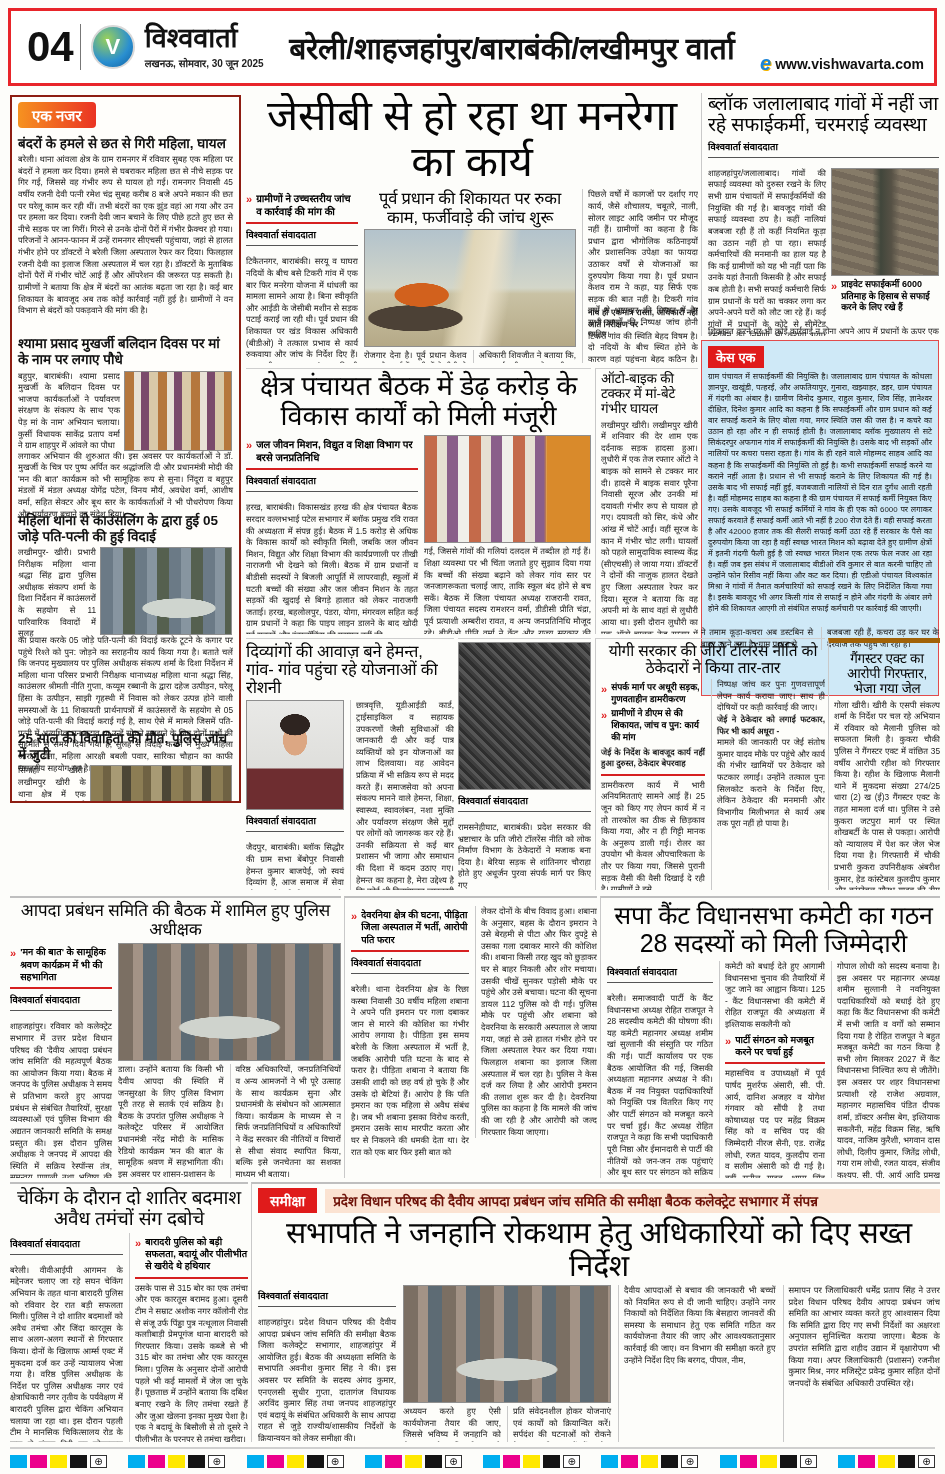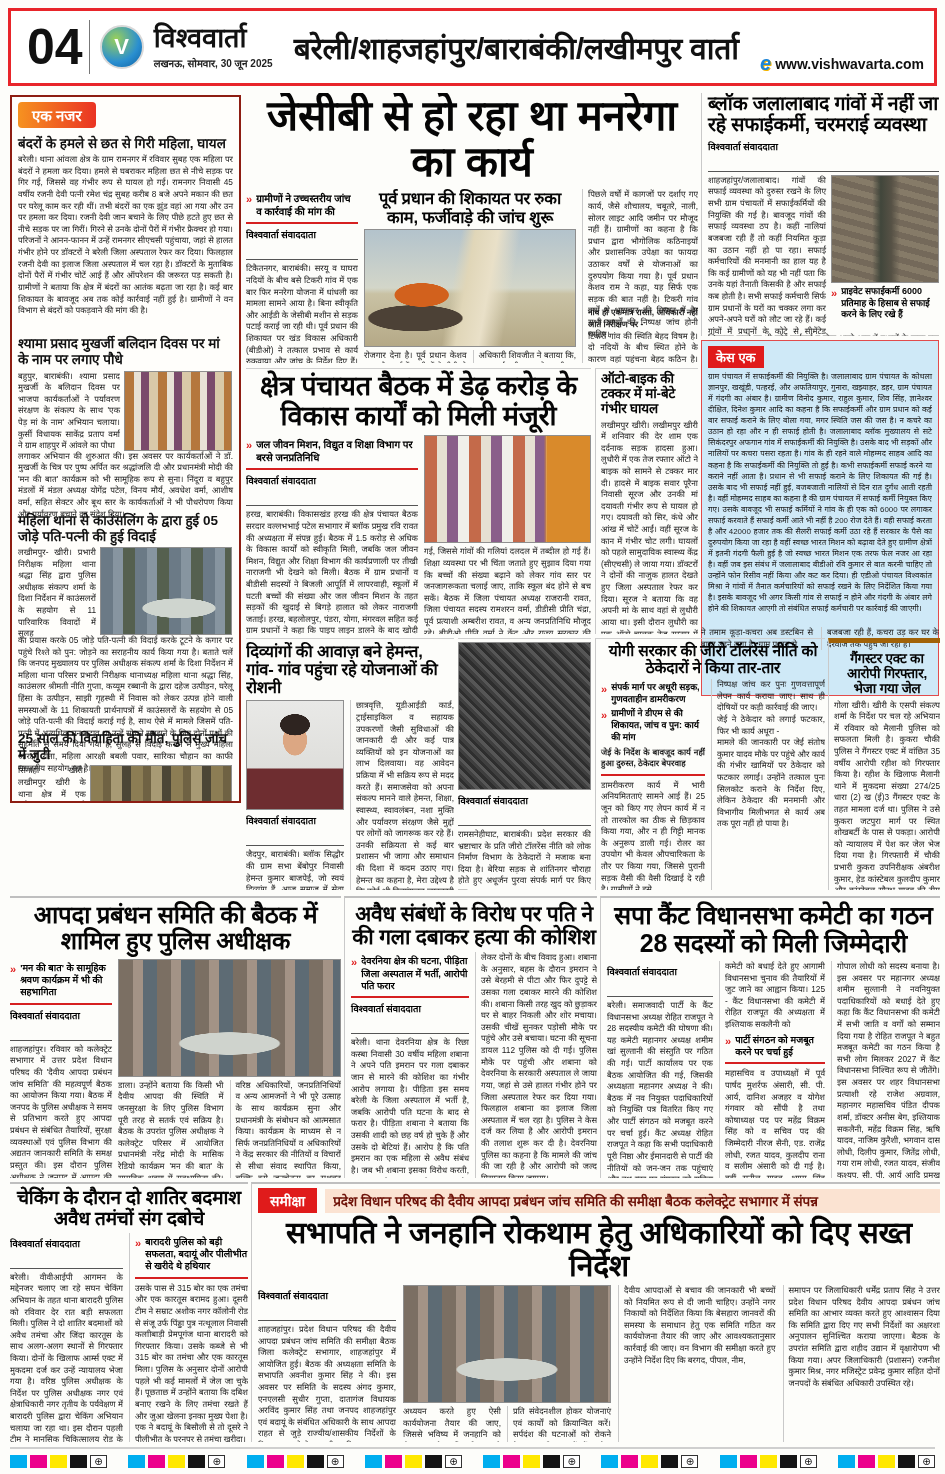--- a/index.html
+++ b/index.html
@@ -1,30 +1,30 @@
 <!DOCTYPE html>
 <html><head>
 <meta charset="utf-8">
 <style>
 *{margin:0;padding:0;box-sizing:border-box}
 html,body{width:945px;background:#e9e7e2}
 body{height:1474px;position:relative;font-family:"Liberation Sans","DejaVu Sans",sans-serif;color:#111}
 .page{position:absolute;left:0;top:0;width:945px;height:1474px;background:#fdfdfa;overflow:hidden}
 .blk{position:absolute;overflow:hidden}
-.hl{font-weight:bold;color:#050505;line-height:1.1;letter-spacing:-.2px}
+.hl{font-weight:normal;color:#050505;line-height:1.1;letter-spacing:-.2px}
 .center{text-align:center}
 .bt{font-size:8.3px;line-height:1.4;text-align:justify;color:#1c1c1c}
-.byline{font-weight:bold;font-size:9.5px;border-bottom:1px solid #555;padding-bottom:18px;margin:4px 0 3px 0;color:#000}
+.byline{font-weight:bold;font-size:9.5px;border-bottom:1px solid #555;padding-bottom:4px;margin:4px 0 10px 0;color:#000}
 .pointer{display:flex;gap:4px;font-weight:bold;font-size:10px;line-height:1.3;color:#000;margin:3px 0}
 .pt-arrow{color:#e02020;font-weight:900;font-size:11px}
 .redrule{border-bottom:2px solid #d62020;margin:4px 0}
 .ph{border:1px solid #8f8f8f}
 
 .header{border:3px solid #e8252a;display:flex;align-items:center;gap:10px;padding:4px 10px;background:#fff}
-.pgnum{font-size:50px;font-weight:bold;line-height:1;padding:2px 6px;border-right:1px solid #777}
+.pgnum{font-size:42px;font-weight:bold;line-height:1;padding:2px 6px;border-right:1px solid #777}
 .logo{width:44px;height:44px;border-radius:50%;background:radial-gradient(circle at 35% 30%,#9ad05a,#2a8fd0 60%,#0e5fa0);color:#fff;font-weight:900;display:flex;align-items:center;justify-content:center;font-size:22px;border:2px solid #d8d8d8}
 .masthead{font-size:27px;font-weight:900;line-height:1}
 .edition{font-size:10px;font-weight:bold;color:#222;margin-top:4px}
 .region{flex:1;text-align:center;font-size:30px;font-weight:900;letter-spacing:-.3px}
 .siteRow{display:flex;align-items:center;gap:4px;align-self:flex-end;margin-bottom:4px}
 .eicon{color:#1c84d6;font-size:20px;font-weight:900;font-style:italic;text-shadow:1px 1px 0 #f4b400}
 .site{font-size:14px;font-weight:bold}
 
 .enbox{border:2px solid #8d1d12;padding:5px 6px;background:#fffefb}
 .enlabel{display:inline-block;background:linear-gradient(90deg,#f69220,#ea3323);color:#fff;font-weight:bold;font-size:15px;padding:3px 14px;border-radius:4px;margin-bottom:4px}
@@ -240,33 +240,33 @@
         <div class="pointer" style="font-size:9px">
             <span class="pt-arrow">»</span>
             <span>ग्रामीणों ने डीएम से की शिकायत, जांच व पुन: कार्य की मांग</span>
           </div>
         <div class="bt" style="font-weight:bold;margin:2px 0">जेई के निर्देश के बावजूद कार्य नहीं हुआ दुरुस्त, ठेकेदार बेपरवाह</div>
         <div class="redrule"></div>
         <div class="bt">डामरीकरण कार्य में भारी अनियमितताएं सामने आई हैं। 25 जून को किए गए लेपन कार्य में न तो तारकोल का ठीक से छिड़काव किया गया, और न ही गिट्टी मानक के अनुरूप डाली गई। रोलर का उपयोग भी केवल औपचारिकता के तौर पर किया गया, जिससे पुरानी सड़क वैसी की वैसी दिखाई दे रही है। ग्रामीणों ने इसे</div>
       </div>
       <div class="vsep" style="flex:1;padding-left:5px">
         <div class="bt">निष्पक्ष जांच कर पुनः गुणवत्तापूर्ण लेपन कार्य कराया जाए। साथ ही दोषियों पर कड़ी कार्रवाई की जाए।</div>
-        <div class="bt" style="font-weight:normal">जेई ने ठेकेदार को लगाई फटकार, फिर भी कार्य अधूरा -</div>
+        <div class="bt" style="font-weight:bold">जेई ने ठेकेदार को लगाई फटकार, फिर भी कार्य अधूरा -</div>
         <div class="bt">मामले की जानकारी पर जेई संतोष कुमार यादव मौके पर पहुंचे और कार्य की गंभीर खामियों पर ठेकेदार को फटकार लगाई। उन्होंने तत्काल पुनः सिलकोट कराने के निर्देश दिए, लेकिन ठेकेदार की मनमानी और विभागीय मिलीभगत से कार्य अब तक पूरा नहीं हो पाया है।</div>
       </div>
     </div>
   </div>
 
   <div class="blk vsep" style="left:828px;top:638px;width:112px;height:252px;padding-left:5px;border-top:5px solid #a16207;padding-top:9px">
     <div class="hl center" style="font-size:13.5px">गैंगस्टर एक्ट का आरोपी गिरफ्तार, भेजा गया जेल</div>
     <div class="bt" style="margin-top:3px">गोला खीरी। खीरी के एसपी संकल्प शर्मा के निर्देश पर चल रहे अभियान में रविवार को मैलानी पुलिस को सफलता मिली है। कुकरा चौकी पुलिस ने गैंगस्टर एक्ट में वांछित 35 वर्षीय आरोपी रहीश को गिरफ्तार किया है। रहीश के खिलाफ मैलानी थाने में मुकदमा संख्या 274/25 धारा (2) ख (ई)3 गैंगस्टर एक्ट के तहत मामला दर्ज था। पुलिस ने उसे कुकरा जटपुरा मार्ग पर स्थित शोखबर्टी के पास से पकड़ा। आरोपी को न्यायालय में पेश कर जेल भेज दिया गया है। गिरफ्तारी में चौकी प्रभारी कुकरा उपनिरीक्षक अंबरीश कुमार, हेड कांस्टेबल कुलदीप कुमार और कांस्टेबल सौरभ यादव की टीम शामिल रही। आरोपी रहीश कुकरा गांव का रहने वाला है और उसके पिता का नाम बाबू मंसूरी है।</div>
   </div>
 
   <div class="blk" style="left:10px;top:896px;width:331px;height:282px;border-top:2px solid #bfbfbf;padding-top:4px">
-    <div class="hl center" style="font-size:24px">आपदा प्रबंधन समिति की बैठक में शामिल हुए पुलिस अधीक्षक</div>
+    <div class="hl center" style="font-size:17px">आपदा प्रबंधन समिति की बैठक में शामिल हुए पुलिस अधीक्षक</div>
     <div style="display:flex;gap:6px;margin-top:4px">
       <div style="width:102px">
         <div class="pointer" style="font-size:9.5px">
             <span class="pt-arrow">»</span>
             <span>'मन की बात' के सामूहिक श्रवण कार्यक्रम में भी की सहभागिता</span>
           </div>
         <div class="redrule"></div>
         <div class="byline">विश्ववार्ता संवाददाता</div>
         <div class="bt" style="height:148px">शाहजहांपुर। रविवार को कलेक्ट्रेट सभागार में उत्तर प्रदेश विधान परिषद की 'दैवीय आपदा प्रबंधन जांच समिति' की महत्वपूर्ण बैठक का आयोजन किया गया। बैठक में जनपद के पुलिस अधीक्षक ने समय से प्रतिभाग करते हुए आपदा प्रबंधन से संबंधित तैयारियों, सुरक्षा व्यवस्थाओं एवं पुलिस विभाग की अद्यतन जानकारी समिति के समक्ष प्रस्तुत की। इस दौरान पुलिस अधीक्षक ने जनपद में आपदा की स्थिति में सक्रिय रेस्पॉन्स तंत्र, समन्वय प्रणाली तथा भविष्य की कार्ययोजनाओं पर विस्तार से प्रकाश</div>
       </div>
@@ -274,21 +274,20 @@
         <div class="ph meet-ph" style="width:100%;height:118px"></div>
         <div style="display:flex;gap:6px;margin-top:3px">
           <div class="bt" style="flex:1">डाला। उन्होंने बताया कि किसी भी दैवीय आपदा की स्थिति में जनसुरक्षा के लिए पुलिस विभाग पूरी तरह से सतर्क एवं सक्रिय है। बैठक के उपरांत पुलिस अधीक्षक ने कलेक्ट्रेट परिसर में आयोजित प्रधानमंत्री नरेंद्र मोदी के मासिक रेडियो कार्यक्रम 'मन की बात' के सामूहिक श्रवण में सहभागिता की। इस अवसर पर शासन-प्रशासन के</div>
           <div class="bt vsep" style="flex:1;padding-left:5px">वरिष्ठ अधिकारियों, जनप्रतिनिधियों व अन्य आमजनों ने भी पूरे उत्साह के साथ कार्यक्रम सुना और प्रधानमंत्री के संबोधन को आत्मसात किया। कार्यक्रम के माध्यम से न सिर्फ जनप्रतिनिधियों व अधिकारियों ने केंद्र सरकार की नीतियों व विचारों से सीधा संवाद स्थापित किया, बल्कि इसे जनचेतना का सशक्त माध्यम भी बताया।</div>
         </div>
       </div>
     </div>
   </div>
 
   <div class="blk vsep" style="left:344px;top:896px;width:253px;height:282px;padding-left:6px;border-top:2px solid #bfbfbf;padding-top:4px">
-    <div class="hl center" style="font-size:21px">अवैध संबंधों के विरोध पर पति ने की गला दबाकर हत्या की कोशिश</div>
     <div style="display:flex;gap:6px;margin-top:4px">
       <div style="width:118px">
         <div class="pointer" style="font-size:9.5px">
             <span class="pt-arrow">»</span>
             <span>देवरनिया क्षेत्र की घटना, पीड़िता जिला अस्पताल में भर्ती, आरोपी पति फरार</span>
           </div>
         <div class="redrule"></div>
         <div class="byline">विश्ववार्ता संवाददाता</div>
         <div class="bt" style="height:150px">बरेली। थाना देवरनिया क्षेत्र के रिछा कस्बा निवासी 30 वर्षीय महिला शबाना ने अपने पति इमरान पर गला दबाकर जान से मारने की कोशिश का गंभीर आरोप लगाया है। पीड़िता इस समय बरेली के जिला अस्पताल में भर्ती है, जबकि आरोपी पति घटना के बाद से फरार है। पीड़िता शबाना ने बताया कि उसकी शादी को छह वर्ष हो चुके हैं और उसके दो बेटियां हैं। आरोप है कि पति इमरान का एक महिला से अवैध संबंध है। जब भी शबाना इसका विरोध करती, इमरान उसके साथ मारपीट करता और घर से निकलने की धमकी देता था। देर रात को एक बार फिर इसी बात को</div>
       </div>

